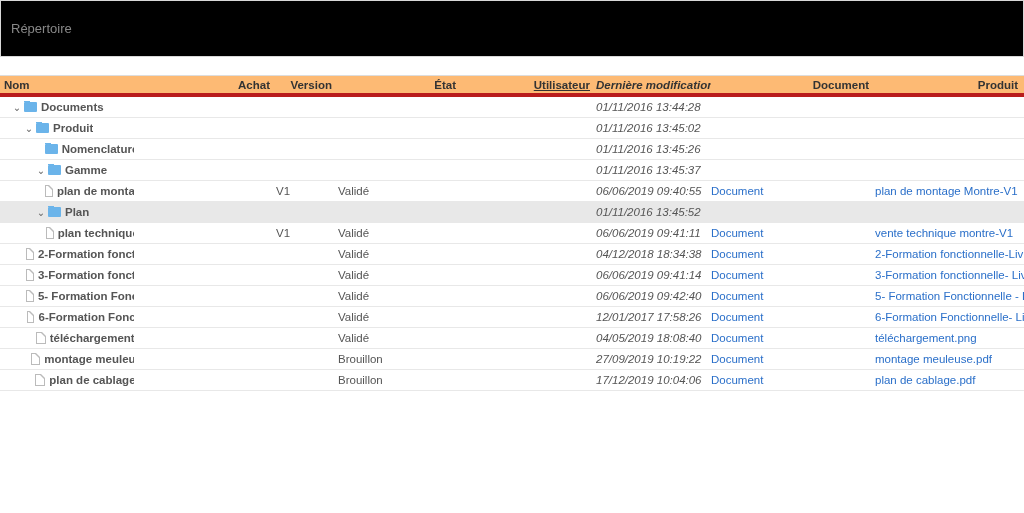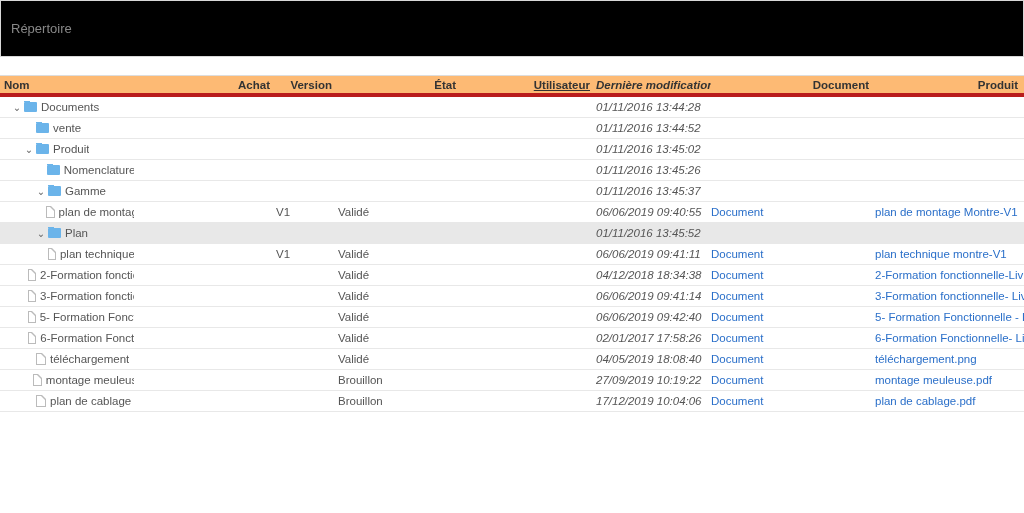--- a/index.html
+++ b/index.html
@@ -68,21 +68,21 @@
     border:1px solid #bbb; background:#fff; margin-right:4px;
     position:relative;
   }
   .icon-file::after {
     content:""; position:absolute; top:-1px; right:-1px;
     border-style:solid; border-width:0 4px 4px 0;
     border-color: transparent #fff transparent transparent;
     filter: drop-shadow(-1px 1px 0 #bbb);
   }
   .link { color:#2a6fc9; cursor:pointer; }
-  .name-text { overflow:hidden; white-space:nowrap; }
+  .name-text { overflow:hidden; white-space:nowrap;font-weight:bold; }
 </style>
 </head>
 <body>
 
 <div class="header-bar">
   <span>Répertoire</span>
 </div>
 
 <div class="table-container">
   <div class="thead">
@@ -109,35 +109,20 @@
         <div class="col c-version"></div>
         <div class="col c-etat"></div>
         <div class="col c-user"></div>
         <div class="col c-date">01/11/2016 13:44:28</div>
         <div class="col c-doc"></div>
         <div class="col c-file"></div>
       </div>
       <div class="row">
         <div class="col c-name">
           <span class="indent" style="width: 24px;"></span>
-          <span class="chev none">▸</span>
-          <span class="icon-folder"></span>
-          <span class="name-text">vente</span>
-        </div>
-        <div class="col c-type"></div>
-        <div class="col c-version"></div>
-        <div class="col c-etat"></div>
-        <div class="col c-user"></div>
-        <div class="col c-date">01/11/2016 13:44:52</div>
-        <div class="col c-doc"></div>
-        <div class="col c-file"></div>
-      </div>
-      <div class="row">
-        <div class="col c-name">
-          <span class="indent" style="width: 24px;"></span>
           <span class="chev">⌄</span>
           <span class="icon-folder"></span>
           <span class="name-text">Produit</span>
         </div>
         <div class="col c-type"></div>
         <div class="col c-version"></div>
         <div class="col c-etat"></div>
         <div class="col c-user"></div>
         <div class="col c-date">01/11/2016 13:45:02</div>
         <div class="col c-doc"></div>
@@ -209,21 +194,21 @@
           <span class="chev none">▸</span>
           <span class="icon-file"></span>
           <span class="name-text">plan technique mo</span>
         </div>
         <div class="col c-type"></div>
         <div class="col c-version">V1</div>
         <div class="col c-etat">Validé</div>
         <div class="col c-user"></div>
         <div class="col c-date">06/06/2019 09:41:11</div>
         <div class="col c-doc link">Document</div>
-        <div class="col c-file link">plan technique montre-V1</div>
+        <div class="col c-file link">vente technique montre-V1</div>
       </div>
       <div class="row">
         <div class="col c-name">
           <span class="indent" style="width: 24px;"></span>
           <span class="chev none">▸</span>
           <span class="icon-file"></span>
           <span class="name-text">2-Formation fonctionnell</span>
         </div>
         <div class="col c-type"></div>
         <div class="col c-version"></div>
@@ -267,21 +252,21 @@
         <div class="col c-name">
           <span class="indent" style="width: 24px;"></span>
           <span class="chev none">▸</span>
           <span class="icon-file"></span>
           <span class="name-text">6-Formation Fonctionne</span>
         </div>
         <div class="col c-type"></div>
         <div class="col c-version"></div>
         <div class="col c-etat">Validé</div>
         <div class="col c-user"></div>
-        <div class="col c-date">02/01/2017 17:58:26</div>
+        <div class="col c-date">12/01/2017 17:58:26</div>
         <div class="col c-doc link">Document</div>
         <div class="col c-file link">6-Formation Fonctionnelle- Livre5</div>
       </div>
       <div class="row">
         <div class="col c-name">
           <span class="indent" style="width: 24px;"></span>
           <span class="chev none">▸</span>
           <span class="icon-file"></span>
           <span class="name-text">téléchargement</span>
         </div>

